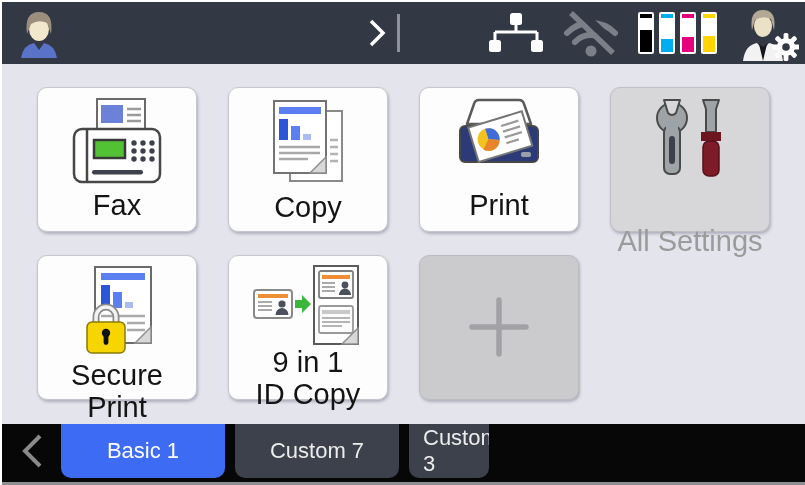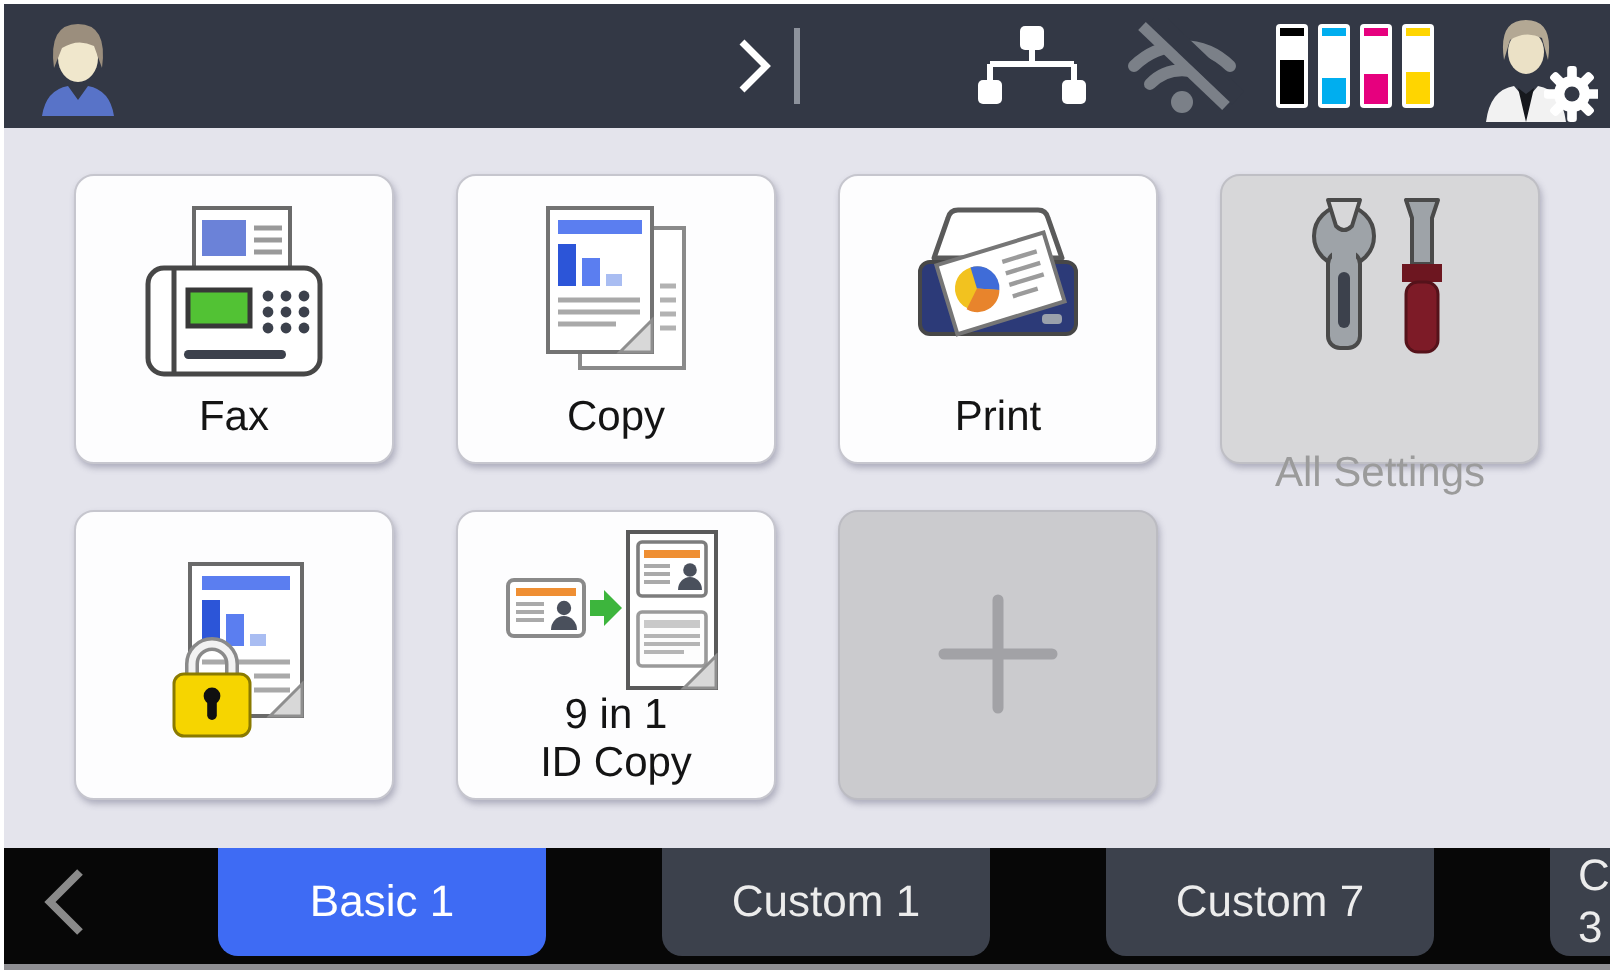--- a/index.html
+++ b/index.html
@@ -30,30 +30,30 @@
     column-gap:31px; row-gap:23px; padding:23px 35px 0 35px;
   }
   .tile{
     width:160px; height:145px; background:#fdfdfe; border:1px solid #c6c6ce;
     border-radius:10px; box-shadow:1px 2px 3px rgba(110,110,135,.45);
     display:flex; flex-direction:column; align-items:center;
     padding:8px 4px 10px 4px; cursor:pointer;
   }
   .tile-icon{ flex:1; display:flex; align-items:center; justify-content:center; }
   .tile-label{
-    font-size:21px; color:#141414; text-align:center;
+    font-size:29px; color:#141414; text-align:center;
     line-height:1.12; white-space:pre-line;
   }
   .tile.disabled{ background:#d7d7d9; border-color:#bfbfc5; }
   .tile.disabled .tile-label{ color:#9b9b9b;margin-top:39px; }
   .tile.empty{ background:#cbcbce; border-color:#bcbcc2; justify-content:center; }
   
   .tabbar{
     position:absolute; left:0; right:0; bottom:0; height:61px;
-    background:#070707; display:flex; align-items:flex-start;gap:48px;
+    background:#070707; display:flex; align-items:flex-start;
   }
   .tab-prev{
     width:59px; height:54px; display:flex; align-items:center; justify-content:center;
     cursor:pointer; flex:0 0 auto;
   }
   .tab{
     width:164px; height:54px; margin-right:10px; flex:0 0 auto;
     background:#3c414c; color:#ececec; border-radius:0 0 10px 10px;
     display:flex; align-items:center; justify-content:center;
     font-size:22px; cursor:pointer;
@@ -266,20 +266,21 @@
             <line x1="60" y1="66" x2="78" y2="66"></line>
           </g>
           <path d="M68 79 L84 63 L84 79 Z" fill="#d8d8d8" stroke="#8f8f8f" stroke-width="1.5"></path>
           <path d="M29 60 v-7 a10 10 0 0 1 20 0 v7" fill="none" stroke="#8a8a8a" stroke-width="7"></path>
           <path d="M29 60 v-7 a10 10 0 0 1 20 0 v7" fill="none" stroke="#f2f2f2" stroke-width="3.5"></path>
           <rect x="20" y="58" width="38" height="31" rx="5" fill="#f6d500" stroke="#8a7a00" stroke-width="1.5"></rect>
           <circle cx="39" cy="69" r="4.2" fill="#101010"></circle>
           <rect x="36.6" y="70" width="4.8" height="11" rx="2.4" fill="#101010"></rect>
         </svg>
       </span>
+      <span class="tile-label">Secure Print</span>
     </div>
 
     <div class="tile">
       <span class="tile-icon">
         <svg width="112" height="82" viewBox="0 0 112 82">
           <rect x="62" y="2" width="44" height="78" fill="#ffffff" stroke="#5a5a5a" stroke-width="2"></rect>
           <rect x="67" y="7" width="34" height="27" rx="2" fill="#ffffff" stroke="#7d7d7d" stroke-width="1.8"></rect>
           <rect x="70" y="11" width="28" height="4" fill="#ef8f33"></rect>
           <g stroke="#aaaaaa" stroke-width="2">
             <line x1="70" y1="19" x2="83" y2="19"></line>
@@ -328,23 +329,20 @@
     <span class="tab-prev">
       <svg width="24" height="38" viewBox="0 0 24 38">
         <polyline points="20,4 5,19 20,34" fill="none" stroke="#8a8a8a" stroke-width="4"></polyline>
       </svg>
     </span>
 
     <div class="tab active">
       <span>Basic 1</span>
     </div>
     <div class="tab">
-      <span>Custom 1</span>
-    </div>
-    <div class="tab">
       <span>Custom 7</span>
     </div>
     <div class="tab partial">
       <svg width="22" height="36" viewBox="0 0 22 36">
         <polyline points="3,3 18,18 3,33" fill="none" stroke="#ffffff" stroke-width="4.5"></polyline>
       </svg>
       <span>Custom 3</span>
     </div>
   </div>
 

